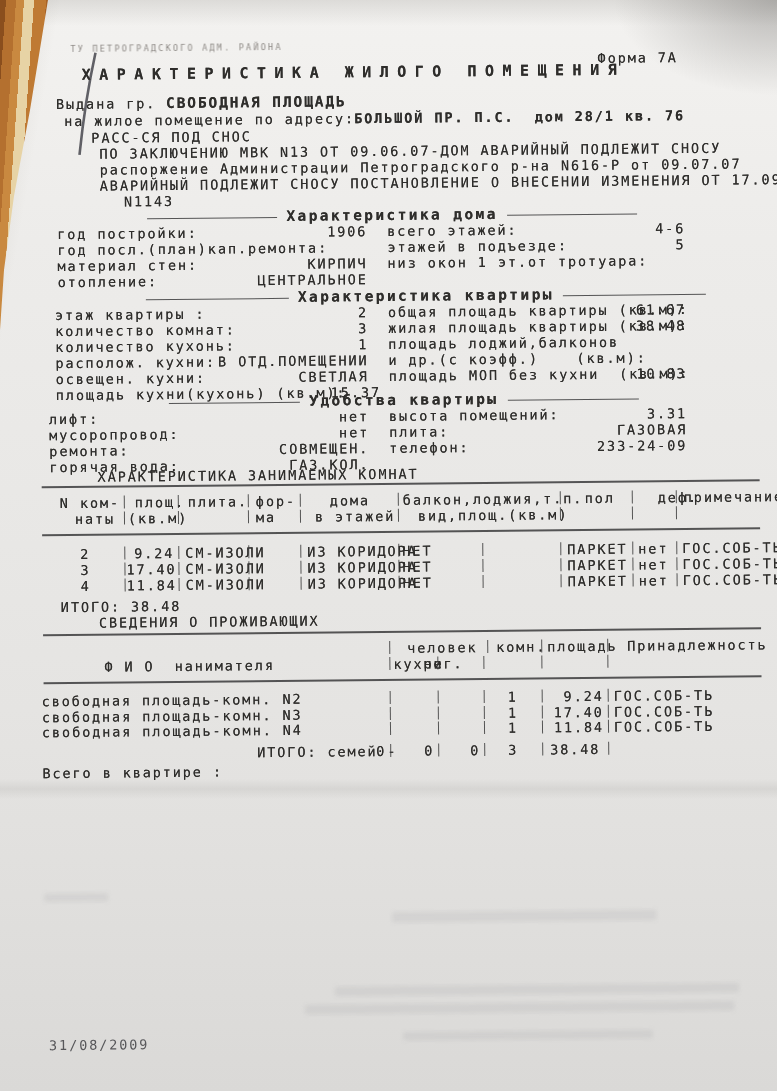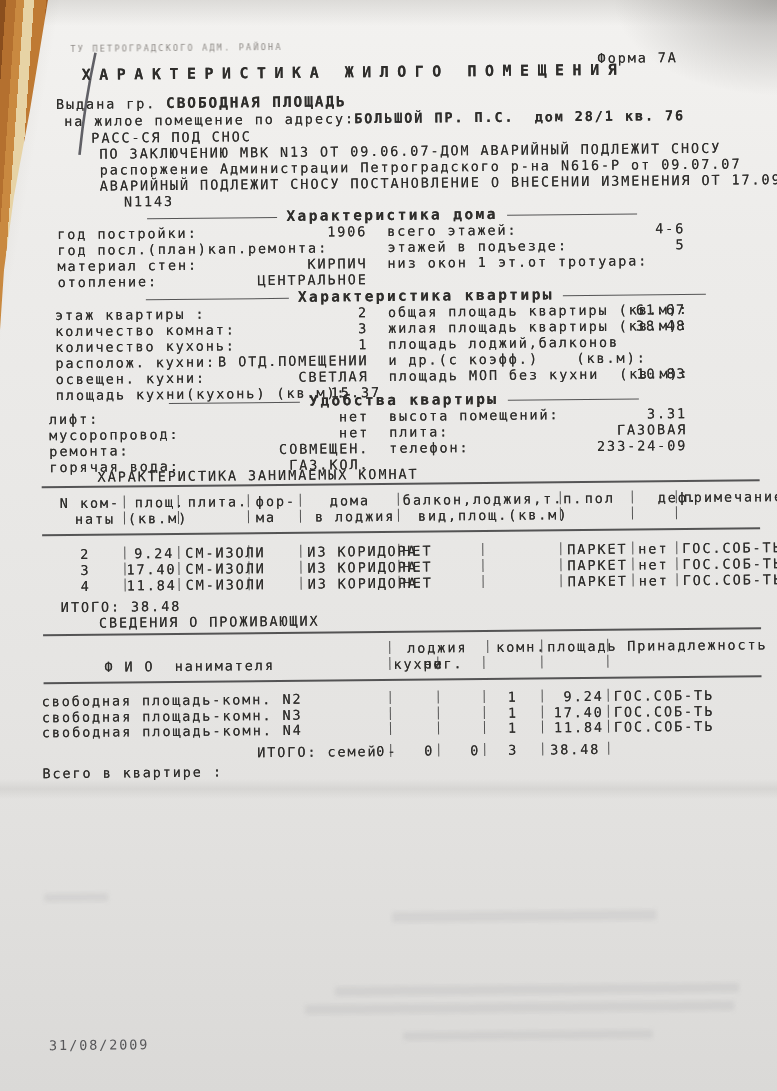--- a/index.html
+++ b/index.html
@@ -214,21 +214,21 @@
         <i class="vb" style="left:300px"></i>
         <i class="vb" style="left:398px"></i>
         <i class="vb" style="left:560px"></i>
         <i class="vb" style="left:632px"></i>
         <i class="vb" style="left:676px"></i>
       </div>
       <div class="pos" style="top:508px">
         <span class="c" style="left:75px">наты</span>
         <span class="c" style="left:128px">(кв.м)</span>
         <span class="c" style="left:256px">ма</span>
-        <span class="c" style="left:315px">в лоджия</span>
+        <span class="c" style="left:315px">в этажей</span>
         <span class="c" style="left:418px">вид,площ.(кв.м)</span>
         <i class="vb" style="left:124px"></i>
         <i class="vb" style="left:178px"></i>
         <i class="vb" style="left:248px"></i>
         <i class="vb" style="left:300px"></i>
         <i class="vb" style="left:398px"></i>
         <i class="vb" style="left:560px"></i>
         <i class="vb" style="left:632px"></i>
         <i class="vb" style="left:676px"></i>
       </div>
@@ -294,21 +294,21 @@
 
       <div class="pos" style="top:596px">
         <span class="c" style="left:60px">ИТОГО: 38.48</span>
       </div>
       <div class="pos" style="top:612px">
         <span class="c" style="left:98px">СВЕДЕНИЯ О ПРОЖИВАЮЩИХ</span>
       </div>
 
       <div class="hr" style="top:631px"></div>
       <div class="pos" style="top:640px">
-        <span class="c" style="left:406px">лоджия</span>
+        <span class="c" style="left:406px">человек</span>
         <span class="c" style="left:495px">комн.</span>
         <span class="c" style="left:546px">площадь</span>
         <span class="c" style="left:626px">Принадлежность</span>
         <i class="vb" style="left:388px"></i>
         <i class="vb" style="left:486px"></i>
         <i class="vb" style="left:540px"></i>
         <i class="vb" style="left:606px"></i>
       </div>
       <div class="pos" style="top:656px">
         <span class="c" style="left:103px">Ф И О  нанимателя</span>

